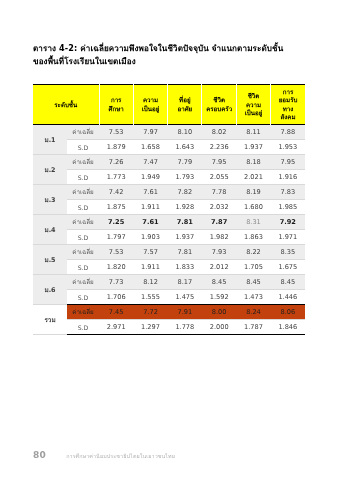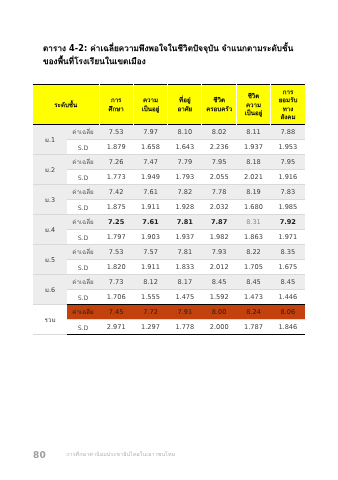--- a/index.html
+++ b/index.html
@@ -17,21 +17,21 @@
 
   .page {
     position: absolute;
     inset: 0;
     background: #ffffff;
   }
 
   
   .title-block {
     position: absolute;
-    left: 43px;
+    left: 33px;
     top: 42px;
     width: 272px;
     font-size: 8.1px;
     font-weight: bold;
     color: #000000;
     line-height: 1.65;
     letter-spacing: 0.1px;
   }
   .title-line { display: block; white-space: nowrap; }
 
@@ -84,21 +84,21 @@
     color: #3f3f3f;
     text-align: center;
     vertical-align: middle;
     height: 14px;
     padding: 0;
     border-bottom: 0.5px solid #d9d9d9;
   }
   tbody td.lvl {
     font-size: 6.4px;
     color: #404040;
-    font-weight: normal;
+    font-weight: bold;
     border-bottom: 0.5px solid #d9d9d9;
   }
   tbody td.stat {
     font-size: 6.2px;
     color: #595959;
   }
   tbody tr.shade td { background: #ededed; }
   tbody tr.plain td { background: #ffffff; }
 
   tbody td.bold-val { font-weight: bold; color: #1a1a1a; }
@@ -118,21 +118,21 @@
   }
   tbody tr.pre-total td { border-bottom: 1.6px solid #000000; margin-left: 24px; }
   tbody tr.last-row td { border-bottom: 1.6px solid #000000; }
 
   
   .footer {
     position: absolute;
     left: 33px;
     bottom: 20px;
     display: flex;
-    align-items: flex-start;
+    align-items: flex-end;
     gap: 20px;
     color: #a6a6a6;
   }
   .footer .pg {
     font-size: 9px;
     font-weight: bold;
     color: #9e9e9e;
     letter-spacing: 0.3px;
   }
   .footer .ft-txt {

